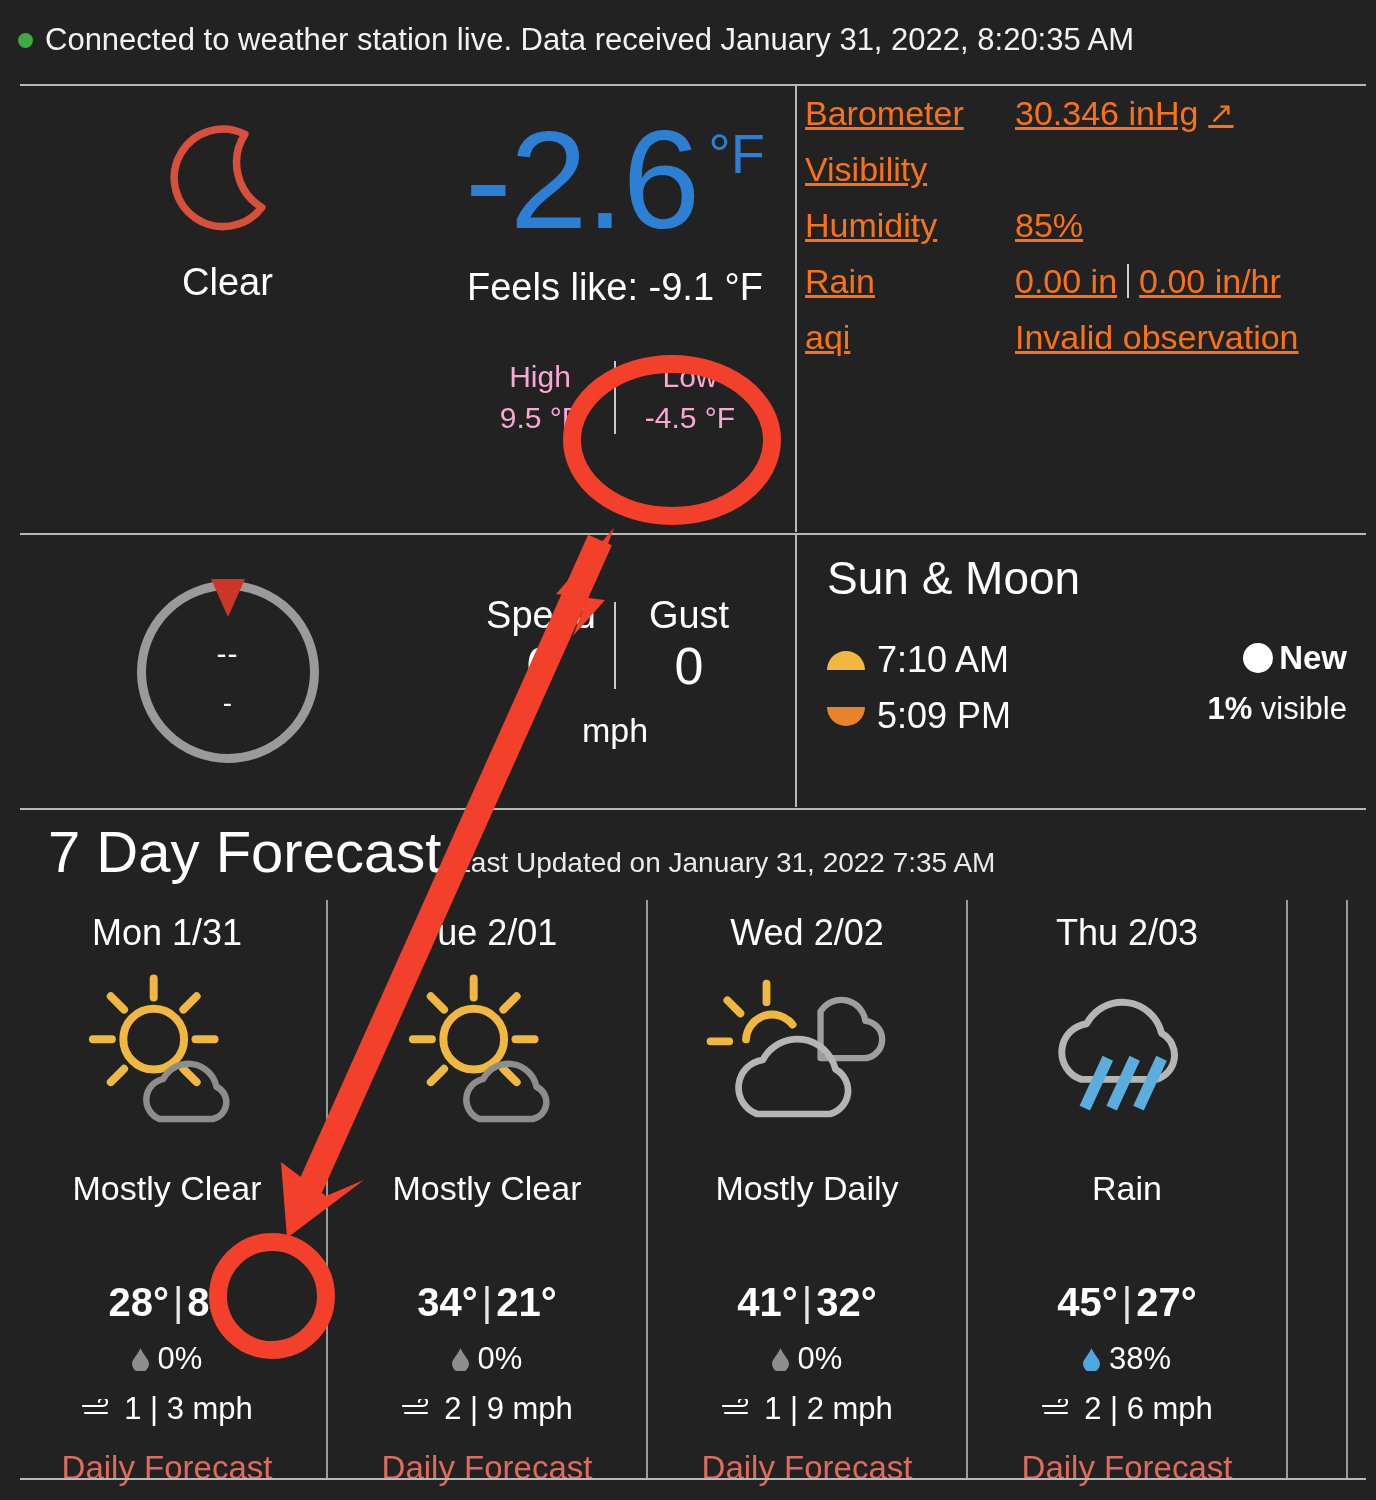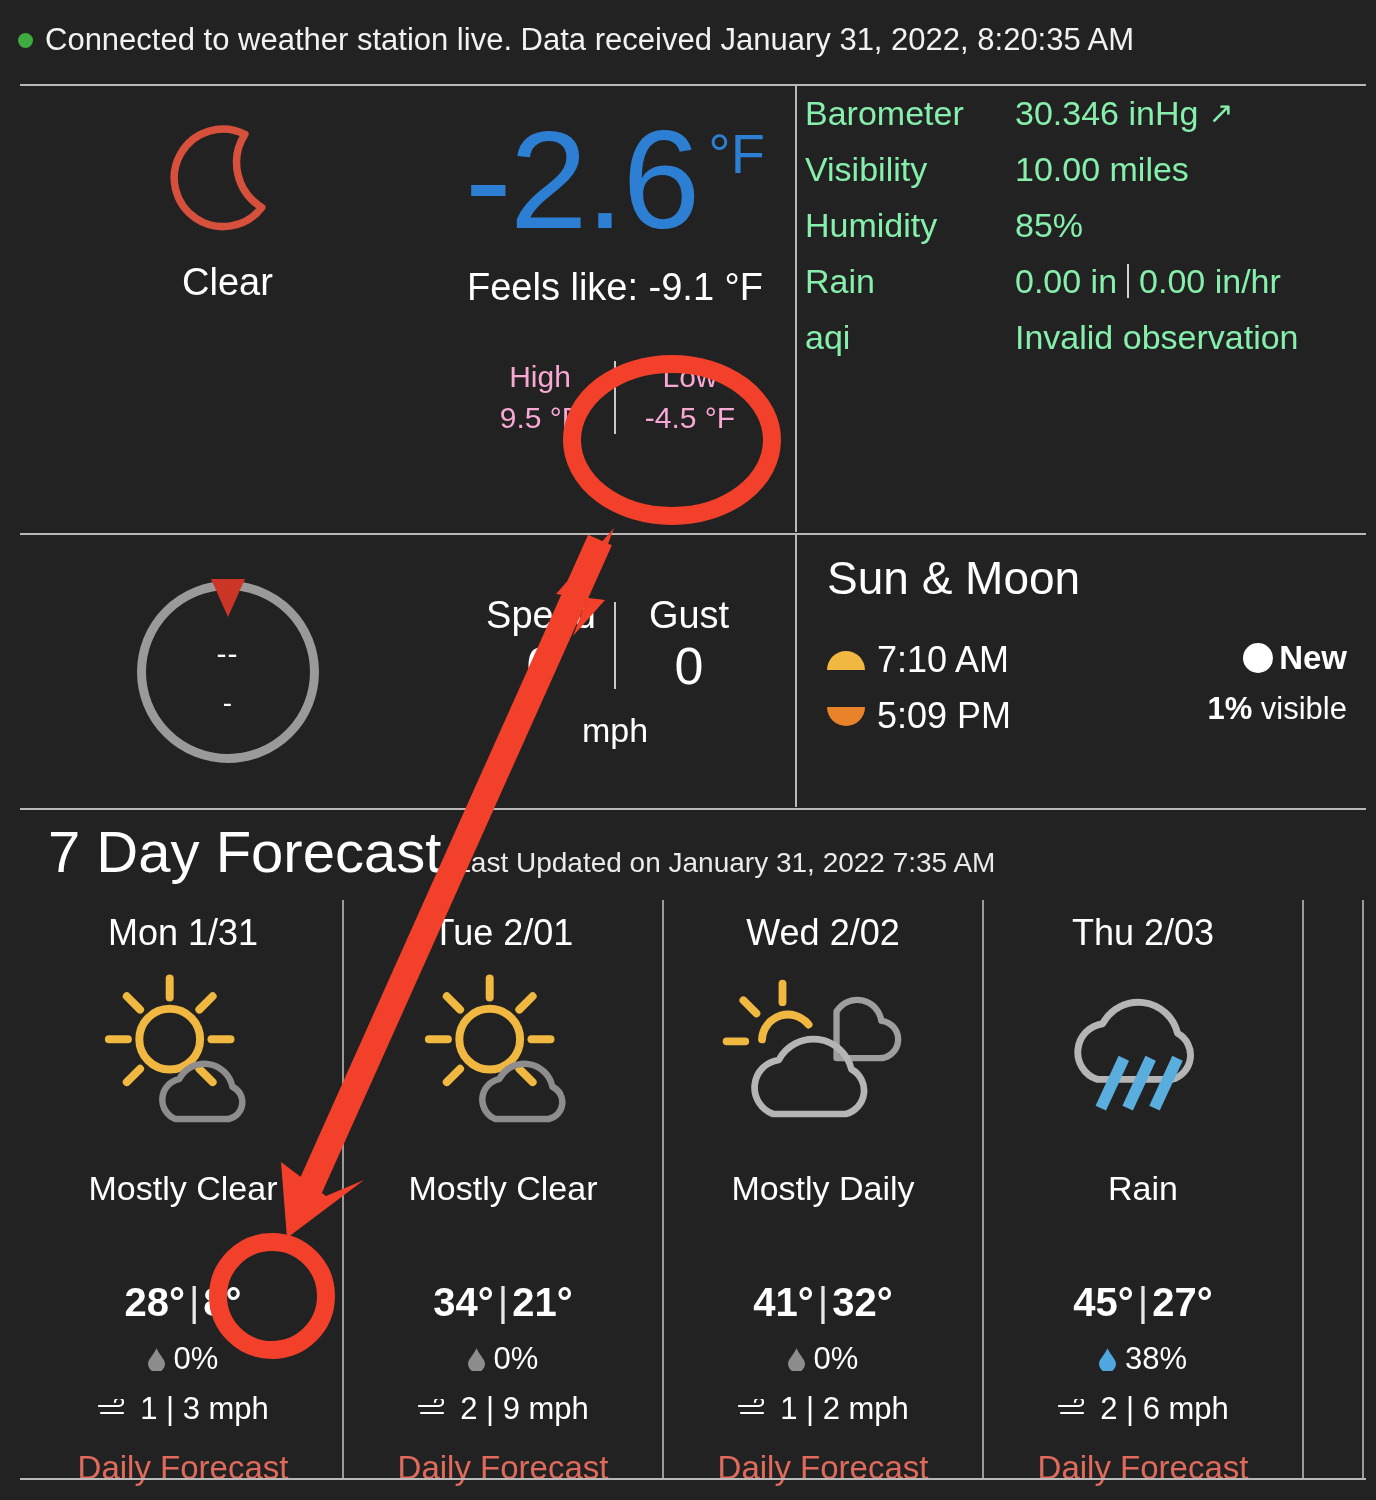--- a/index.html
+++ b/index.html
@@ -118,21 +118,22 @@
   
   .details {
     position: absolute;
     top: 85px; left: 805px;
     width: 560px;
   }
   .det-row {
     display: flex;
     font-size: 34px;
     line-height: 56px;
-    color: #86efac;
+    color: #f97316;
+    text-decoration: underline;
   }
   .det-key { width: 210px; flex: 0 0 210px; }
   .det-val { flex: 1; display: flex; align-items: center; }
   .trend-arrow { margin-left: 10px; font-size: 30px; display:inline-block; }
   .rain-sep {
     display: inline-block;
     width: 2px; height: 34px;
     background: #d0d0d0;
     margin: 0 10px;
     vertical-align: middle;
@@ -255,21 +256,21 @@
     position: absolute;
     top: 818px; left: 48px;
     display: flex;
     align-items: baseline;
   }
   .fc-title { font-size: 58px; font-weight: 300; color: #ffffff; }
   .fc-updated { font-size: 28px; color: #eaeaea; margin-left: 14px; }
 
   .cards {
     position: absolute;
-    top: 900px; left: 24px;
+    top: 900px; left: 8px;
     width: 1344px; height: 578px;
     display: flex;
   }
   .card {
     width: 320px;
     flex: 0 0 320px;
     position: relative;
     text-align: center;
     border-right: 2px solid #9a9a9a;
     box-sizing: border-box;
@@ -366,21 +367,20 @@
   <div class="details">
     <div class="det-row">
       <div class="det-key">Barometer</div>
       <div class="det-val">
         <span>30.346 inHg</span>
         <span class="trend-arrow">↗</span>
       </div>
     </div>
     <div class="det-row">
       <div class="det-key">Visibility</div>
-      <div class="det-val">10.00 miles</div>
     </div>
     <div class="det-row">
       <div class="det-key">Humidity</div>
       <div class="det-val">85%</div>
     </div>
     <div class="det-row">
       <div class="det-key">Rain</div>
       <div class="det-val">
         <span>0.00 in</span>
         <span class="rain-sep"></span>

